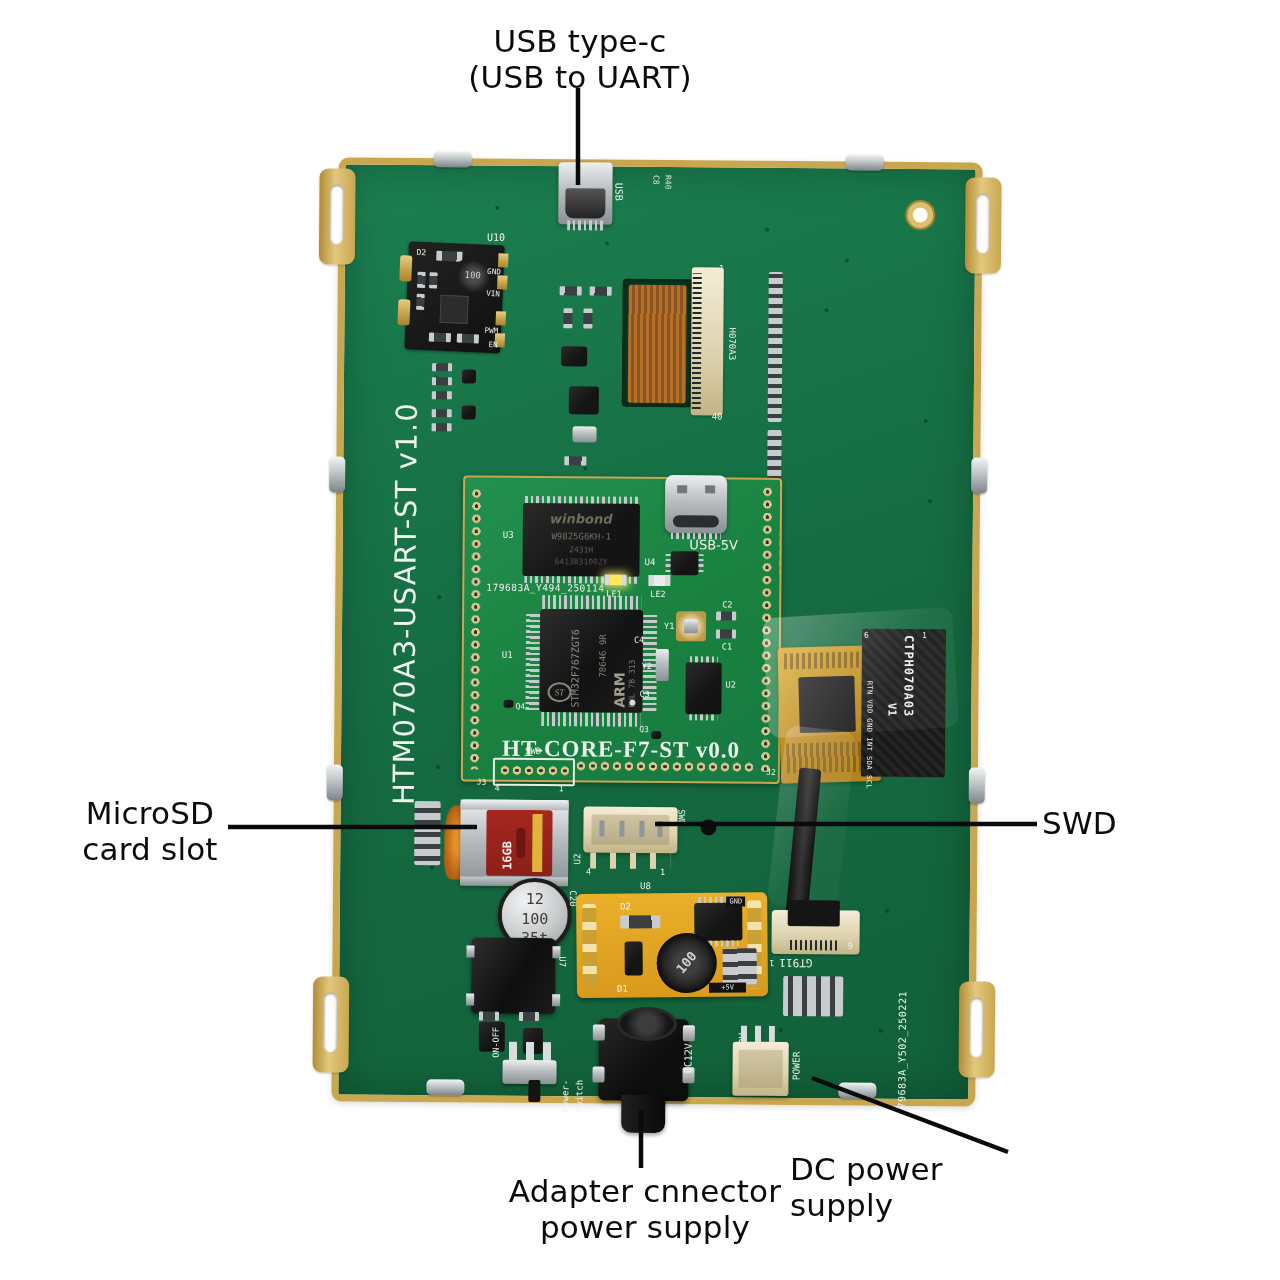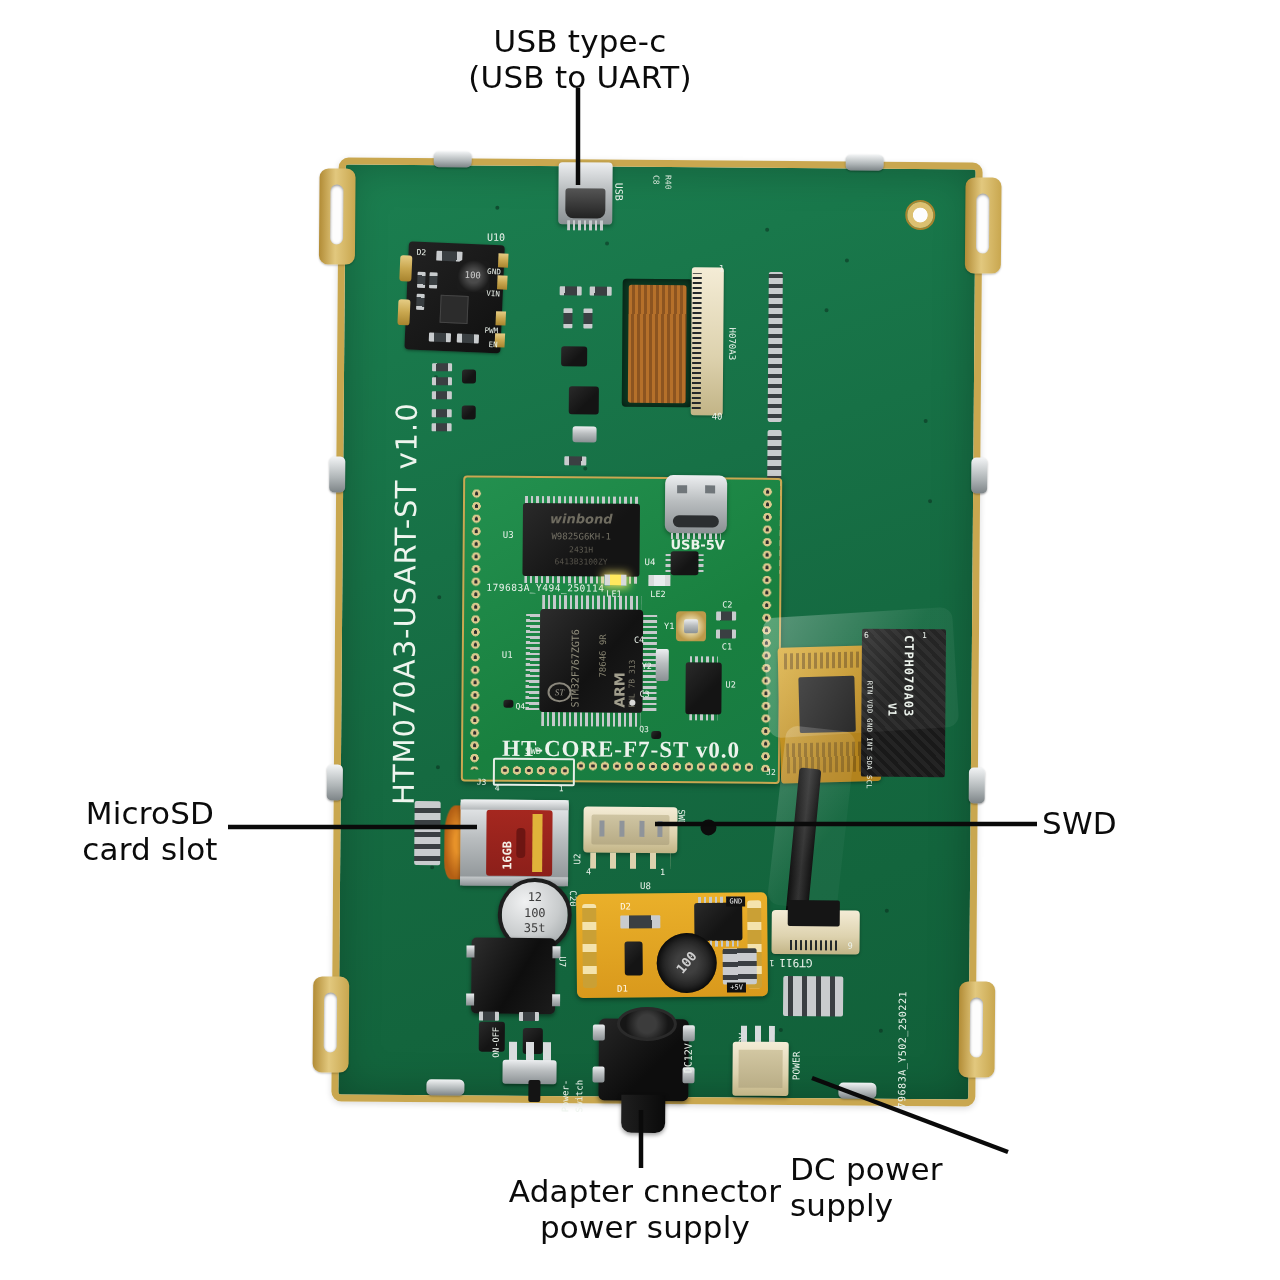--- a/index.html
+++ b/index.html
@@ -158,21 +158,21 @@
     </div>
 
     <div class="sk" style="left:22px;top:104px;font-size:9.5px;letter-spacing:.5px;">179683A_Y494_250114</div>
 
     <div class="metal abs" style="left:200px;top:-4px;width:62px;height:58px;border-radius:8px;box-shadow:0 2px 4px rgba(0,0,0,.35);">
       <div class="abs" style="left:8px;top:40px;width:46px;height:12px;background:#2b2e30;border-radius:6px;"></div>
       <div class="abs" style="left:12px;top:10px;width:10px;height:8px;background:#70767a;"></div>
       <div class="abs" style="left:40px;top:10px;width:10px;height:8px;background:#70767a;"></div>
       <div class="pinsH abs" style="left:6px;bottom:-6px;width:50px;height:6px;"></div>
     </div>
-    <div class="sk" style="left:198px;top:58px;width:70px;text-align:center;font-size:13px;font-family:'DejaVu Sans',sans-serif;font-weight:bold;">USB-5V</div>
+    <div class="sk" style="left:214px;top:58px;width:70px;text-align:center;font-size:13px;font-family:'DejaVu Sans',sans-serif;font-weight:normal;">USB-5V</div>
 
     <div class="sk" style="left:180px;top:78px;font-size:9px;">U4</div>
     <div class="abs chip" style="left:206px;top:72px;width:28px;height:24px;">
       <div class="pinsV abs" style="left:-5px;top:3px;width:5px;height:18px;"></div>
       <div class="pinsV abs" style="right:-5px;top:3px;width:5px;height:18px;"></div>
     </div>
     <div class="abs" style="left:140px;top:96px;width:22px;height:11px;background:linear-gradient(90deg,#d8dadb 0 25%,#ffe95e 25% 75%,#d8dadb 75%);box-shadow:0 0 9px 2px rgba(255,238,110,.85);"></div>
     <div class="sk" style="left:142px;top:110px;font-size:8.5px;">LE1</div>
     <div class="abs" style="left:184px;top:96px;width:22px;height:11px;background:linear-gradient(90deg,#d8dadb 0 25%,#e9ecee 25% 75%,#d8dadb 75%);"></div>
     <div class="sk" style="left:186px;top:110px;font-size:8.5px;">LE2</div>
@@ -279,21 +279,21 @@
     <div class="pinsH abs" style="left:18px;bottom:4px;width:48px;height:10px;background:repeating-linear-gradient(90deg,#23282b 0 2.5px,rgba(0,0,0,0) 2.5px 5px);"></div>
   </div>
   <div class="sk" style="left:440px;top:788px;font-size:11px;transform:rotate(180deg);">GT911</div>
   <div class="sk" style="left:508px;top:772px;font-size:8.5px;transform:rotate(180deg);">6</div>
   <div class="sk" style="left:430px;top:790px;font-size:8.5px;transform:rotate(180deg);">1</div>
   <div class="abs" style="left:444px;top:808px;width:60px;height:40px;background:repeating-linear-gradient(90deg,#c9ccce 0 5px,#3a3f42 5px 10px,#c9ccce 10px 14px);border-radius:2px;"></div>
 
   <div class="sk v" style="left:558px;top:818px;height:128px;font-size:10px;letter-spacing:.5px;">179683A_Y502_250221</div>
 
   <div class="abs" style="left:158px;top:712px;width:66px;height:66px;border-radius:50%;background:radial-gradient(circle at 35% 30%,#f0f1f2,#c9cccd 55%,#969c9e);border:4px solid #1d1d1d;box-shadow:0 2px 4px rgba(0,0,0,.4);">
-    <div style="position:absolute;left:0;top:8px;width:100%;text-align:center;color:#3c3c3c;font-size:12px;line-height:1.3;font-family:'DejaVu Sans Mono',monospace;">
+    <div style="position:absolute;left:0;top:8px;width:100%;text-align:center;color:#3c3c3c;font-size:15px;line-height:1.3;font-family:'DejaVu Sans Mono',monospace;">
       <div>12</div>
       <div>100</div>
       <div>35t</div>
     </div>
   </div>
   <div class="sk vd" style="left:228px;top:724px;font-size:9px;">C20</div>
 
   <div class="abs" style="left:132px;top:772px;width:84px;height:76px;background:linear-gradient(120deg,#2e2e2e,#0e0e0e 55%,#1c1c1c);border-radius:5px;box-shadow:0 2px 4px rgba(0,0,0,.45);">
     <div class="metal abs" style="left:-5px;top:8px;width:8px;height:12px;"></div>
     <div class="metal abs" style="left:-5px;bottom:8px;width:8px;height:12px;"></div>
@@ -312,21 +312,21 @@
       <div class="pinsH abs" style="left:4px;top:-6px;width:40px;height:6px;"></div>
       <div class="pinsH abs" style="left:4px;bottom:-6px;width:40px;height:6px;"></div>
     </div>
     <div class="abs" style="left:80px;top:40px;width:60px;height:60px;border-radius:50%;background:radial-gradient(circle,#3f3f3f 25%,#141414 75%);box-shadow:inset 0 0 8px #000;">
       <div class="sk" style="left:18px;top:22px;font-size:13px;font-weight:bold;color:#cfcfcf;transform:rotate(-50deg);">100</div>
     </div>
     <div class="abs chip" style="left:48px;top:48px;width:18px;height:34px;"></div>
     <div class="abs" style="left:146px;top:56px;width:34px;height:36px;background:repeating-linear-gradient(0deg,#c9ccce 0 5px,#3a3f42 5px 10px,#c9ccce 10px 13px);border-radius:2px;"></div>
     <div class="sk" style="left:40px;bottom:4px;font-size:9px;color:#fff8e8;">D1</div>
     <div class="abs" style="right:22px;top:4px;background:#111;color:#eee;font-size:7px;padding:1px 3px;font-family:'DejaVu Sans Mono',monospace;">GND</div>
-    <div class="abs" style="right:22px;bottom:4px;background:#111;color:#eee;font-size:7px;padding:1px 3px;font-family:'DejaVu Sans Mono',monospace;">+5V</div>
+    <div class="abs" style="right:22px;bottom:4px;background:#111;color:#eee;font-size:7px;padding:1px 12px;font-family:'DejaVu Sans Mono',monospace;">+5V</div>
   </div>
 
   <div class="abs" style="left:140px;top:846px;width:80px;height:56px;">
     <div class="abs chip" style="left:0;top:10px;width:26px;height:30px;"></div>
     <div class="abs chip" style="left:44px;top:16px;width:20px;height:26px;"></div>
     <div class="res abs" style="left:40px;top:0;width:20px;height:9px;"></div>
     <div class="res abs" style="left:0;top:0;width:20px;height:9px;"></div>
   </div>
 
   <div class="sk v" style="left:152px;top:858px;height:34px;font-size:8.5px;">ON-OFF</div>

